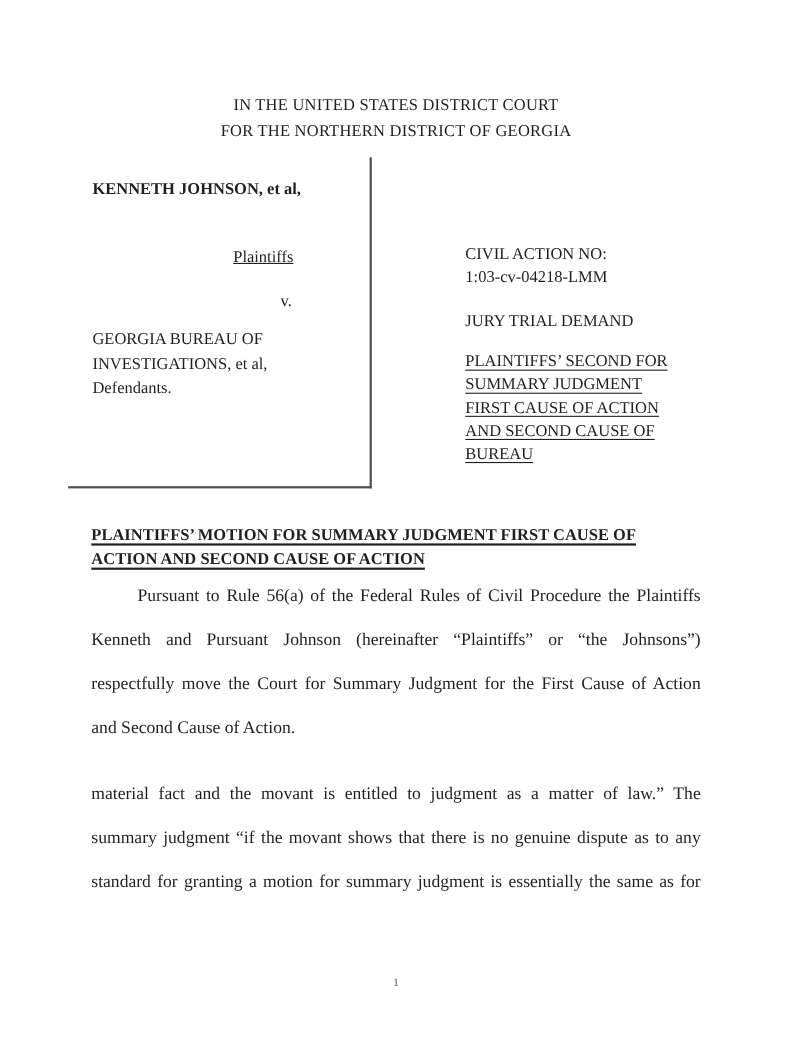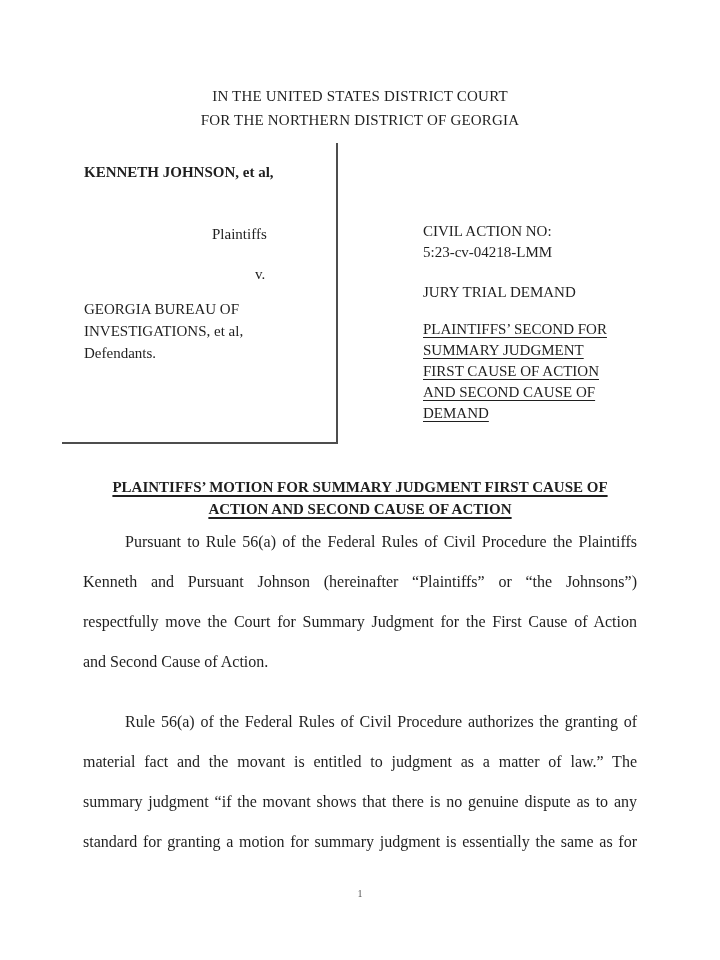--- a/index.html
+++ b/index.html
@@ -19,21 +19,21 @@
 
   
   .caption-box {
     position: absolute; left: 62px; top: 143px; width: 276px; height: 301px;
     border-right: 2px solid #4d4d4d;
     border-bottom: 2px solid #4d4d4d;
   }
 
   .cap-text { position: absolute; font-size: 15px; line-height: 21px; white-space: nowrap; }
   .plaintiff-name   { left: 84px;  top: 162px; font-weight: bold; }
-  .plaintiff-label  { left: 212px; top: 224px; }
+  .plaintiff-label  { left: 212px; top: 224px; text-decoration: underline; }
   .versus           { left: 255px; top: 264px; }
   .defendant-1      { left: 84px;  top: 299px; }
   .defendant-2      { left: 84px;  top: 321px; }
   .defendant-label  { left: 84px;  top: 343px; }
 
   .civil-label      { left: 423px; top: 221px; }
   .case-number      { left: 423px; top: 242px; }
   .jury-demand      { left: 423px; top: 282px; }
 
   .motion-title-block {
@@ -42,21 +42,21 @@
   }
   .motion-title-block .u-line {
     text-decoration: underline;
     text-decoration-thickness: 1px;
     text-underline-offset: 3px;
     white-space: nowrap;
   }
 
   .main-heading {
     position: absolute; left: 83px; top: 476px; width: 554px;
-    text-align: center; font-weight: bold; font-size: 15px; line-height: 22px;
+    text-align: left; font-weight: bold; font-size: 15px; line-height: 22px;
   }
   .main-heading .u-line {
     text-decoration: underline;
     text-decoration-thickness: 1.5px;
     text-underline-offset: 3px;
   }
 
   .body-para {
     position: absolute; left: 83px; width: 554px;
     font-size: 16px; line-height: 40px;
@@ -93,45 +93,44 @@
   <div class="caption-box"></div>
 
   <div class="cap-text plaintiff-name">KENNETH JOHNSON, et al,</div>
   <div class="cap-text plaintiff-label">Plaintiffs</div>
   <div class="cap-text versus">v.</div>
   <div class="cap-text defendant-1">GEORGIA BUREAU OF</div>
   <div class="cap-text defendant-2">INVESTIGATIONS, et al,</div>
   <div class="cap-text defendant-label">Defendants.</div>
 
   <div class="cap-text civil-label">CIVIL ACTION NO:</div>
-  <div class="cap-text case-number">5:23-cv-04218-LMM</div>
+  <div class="cap-text case-number">1:03-cv-04218-LMM</div>
   <div class="cap-text jury-demand">JURY TRIAL DEMAND</div>
 
   <div class="motion-title-block">
     <div class="u-line">PLAINTIFFS’ SECOND FOR</div>
     <div class="u-line">SUMMARY JUDGMENT</div>
     <div class="u-line">FIRST CAUSE OF ACTION</div>
     <div class="u-line">AND SECOND CAUSE OF</div>
-    <div class="u-line">DEMAND</div>
+    <div class="u-line">BUREAU</div>
   </div>
 
   <div class="main-heading">
     <div class="u-line">PLAINTIFFS’ MOTION FOR SUMMARY JUDGMENT FIRST CAUSE OF</div>
     <div class="u-line">ACTION AND SECOND CAUSE OF ACTION</div>
   </div>
 
   <div class="body-para para-1">
     <div class="jline indent">Pursuant to Rule 56(a) of the Federal Rules of Civil Procedure the Plaintiffs</div>
     <div class="jline">Kenneth and Pursuant Johnson (hereinafter “Plaintiffs” or “the Johnsons”)</div>
     <div class="jline">respectfully move the Court for Summary Judgment for the First Cause of Action</div>
     <div class="lline">and Second Cause of Action.</div>
   </div>
 
   <div class="body-para para-2">
-    <div class="jline indent">Rule 56(a) of the Federal Rules of Civil Procedure authorizes the granting of</div>
     <div class="jline">material fact and the movant is entitled to judgment as a matter of law.”  The</div>
     <div class="jline">summary judgment “if the movant shows that there is no genuine dispute as to any</div>
     <div class="jline">standard for granting a motion for summary judgment is essentially the same as for</div>
   </div>
 
   <div class="page-number">1</div>
 
 </div>
 
 </body></html>

